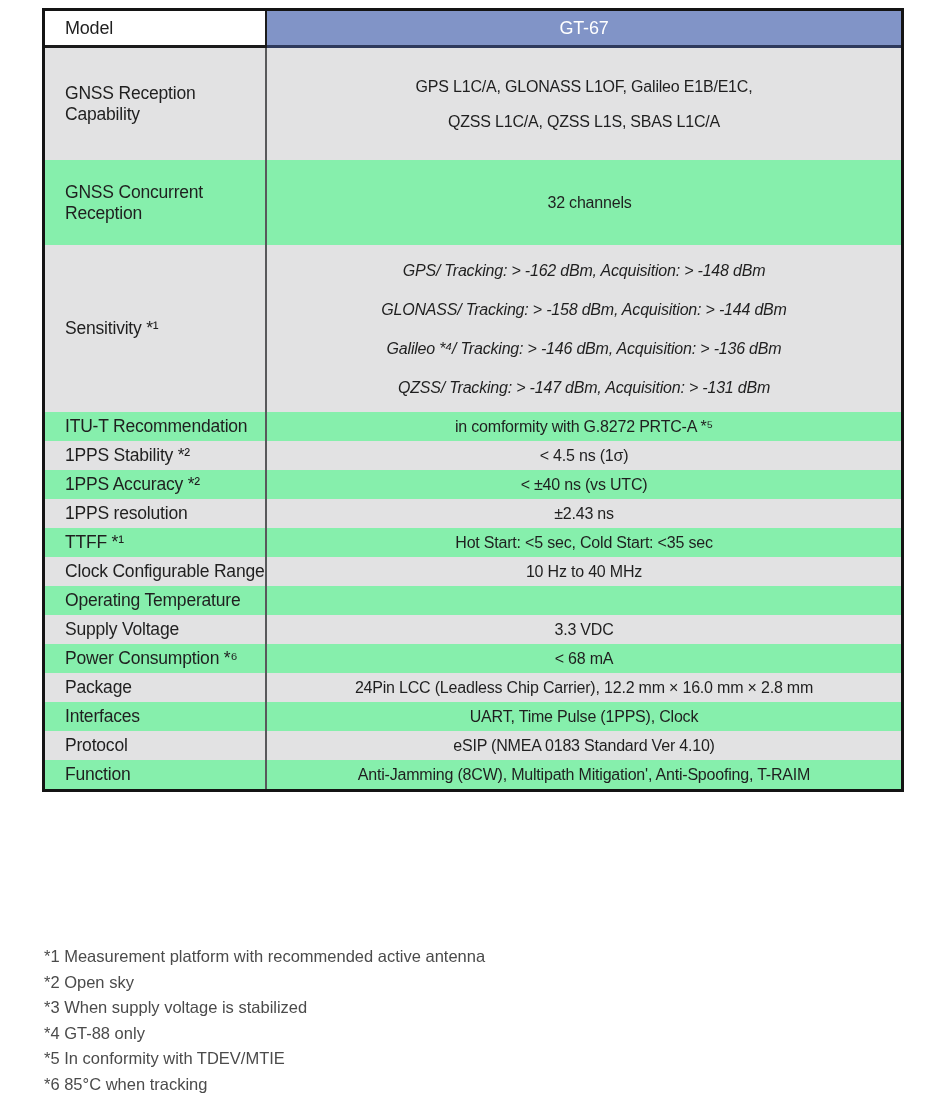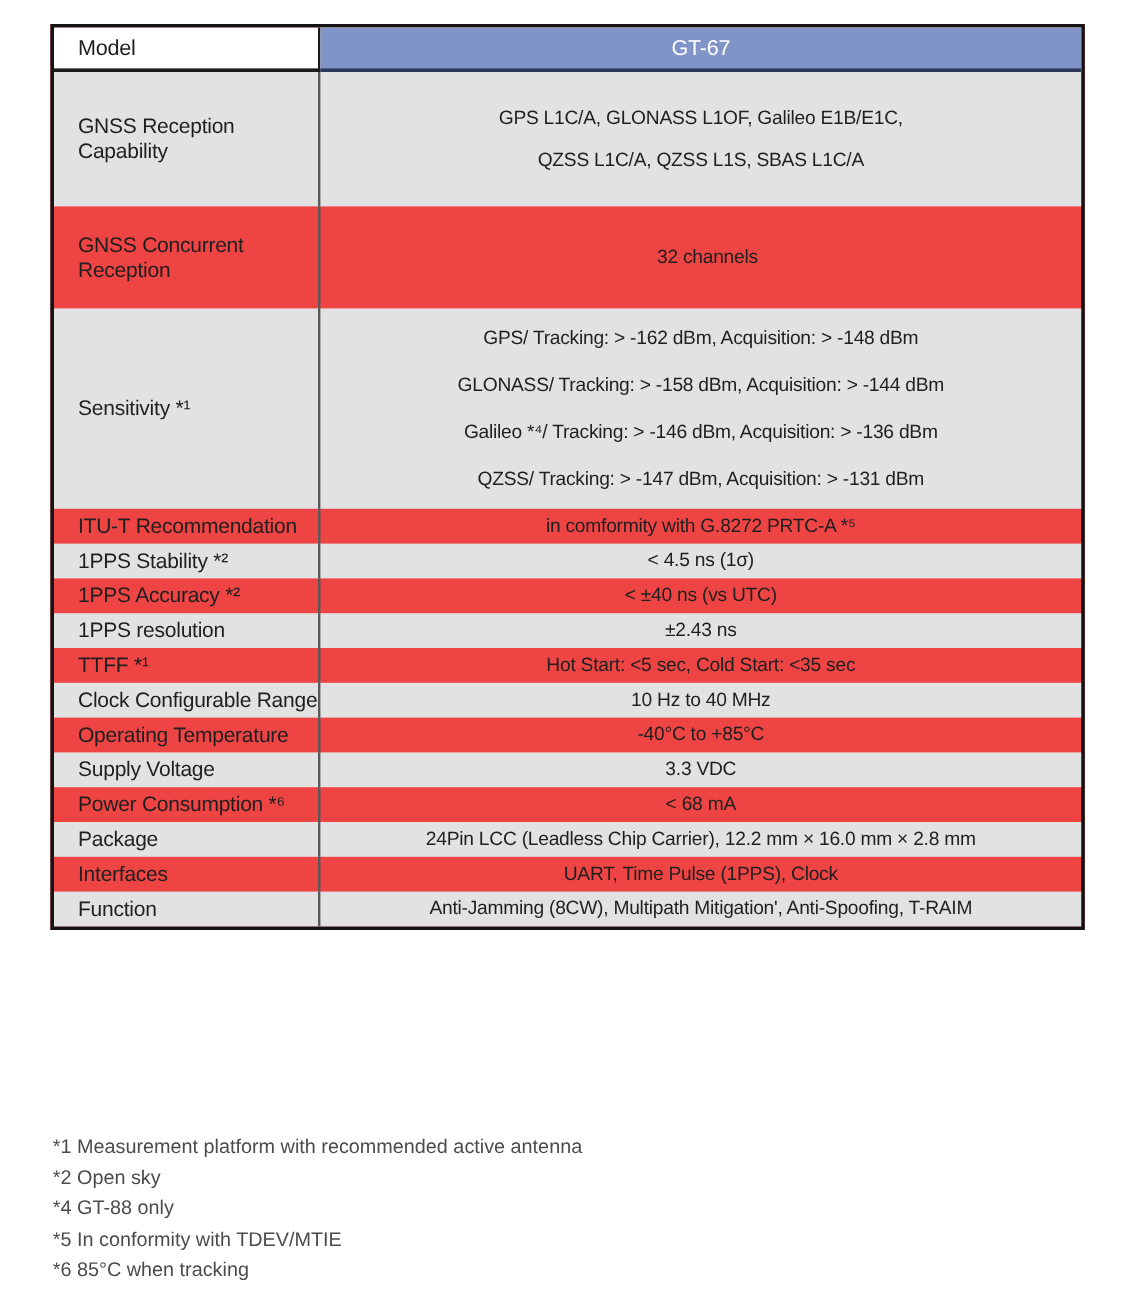--- a/index.html
+++ b/index.html
@@ -6,24 +6,24 @@
   html, body { background: #ffffff; }
   body {
     width: 952px; height: 1095px;
     position: relative;
     font-family: "Liberation Sans", sans-serif;
     color: #1F1F1F;
     letter-spacing: -0.2px;
   }
   .spec-table {
     position: absolute;
-    left: 42px; top: 20px;
+    left: 42px; top: 8px;
     width: 862px;
     border: 3px solid #141414;
-    background: #ef4444;
+    background: #86efac;
   }
   .row { display: flex; width: 100%; height: 29px; }
   .row:nth-child(even) { background: #E2E2E3; }
   .row-cap  { height: 112px; }
   .row-conc { height: 85px; gap: 11px; }
   .row-sens { height: 167px; }
   .row-header { height: 37px; background: #ffffff; }
   .cell { display: flex; }
   .cell.label {
     width: 222px; flex: 0 0 222px;
@@ -35,21 +35,21 @@
   .cell.value {
     flex: 1;
     flex-direction: column;
     justify-content: center;
     align-items: center;
     text-align: center;
     font-size: 16px;
   }
   .line { line-height: 24px; }
   .row-cap .line  { line-height: 35px; }
-  .row-sens .line { line-height: 39px; }
+  .row-sens .line { line-height: 39px; font-style: italic; }
   .row-header .cell.label {
     border-right: 2px solid #1b1b1b;
     border-bottom: 3px solid #1b1b1b;
     font-size: 18px;
   }
   .row-header .cell.value {
     background: #8194C7;
     color: #ffffff;
     border-bottom: 3px solid #2E3A5C;
     font-size: 18px;
@@ -135,23 +135,20 @@
 
   <div class="row">
     <div class="cell label">Clock Configurable Range</div>
     <div class="cell value">
       <div class="line">10 Hz to 40 MHz</div>
     </div>
   </div>
 
   <div class="row">
     <div class="cell label">Operating Temperature</div>
-    <div class="cell value">
-      <div class="line">-40°C to +85°C</div>
-    </div>
   </div>
 
   <div class="row">
     <div class="cell label">Supply Voltage</div>
     <div class="cell value">
       <div class="line">3.3 VDC</div>
     </div>
   </div>
 
   <div class="row">
@@ -168,29 +165,36 @@
     </div>
   </div>
 
   <div class="row">
     <div class="cell label">Interfaces</div>
     <div class="cell value">
       <div class="line">UART, Time Pulse (1PPS), Clock</div>
     </div>
   </div>
 
+  <div class="row">
+    <div class="cell label">Protocol</div>
+    <div class="cell value">
+      <div class="line">eSIP (NMEA 0183 Standard Ver 4.10)</div>
+    </div>
+  </div>
 
   <div class="row">
     <div class="cell label">Function</div>
     <div class="cell value">
       <div class="line">Anti-Jamming (8CW), Multipath Mitigation', Anti-Spoofing, T-RAIM</div>
     </div>
   </div>
 
 </div>
 
 <div class="footnotes">
   <div class="footnote">*1 Measurement platform with recommended active antenna</div>
   <div class="footnote">*2 Open sky</div>
+  <div class="footnote">*3 When supply voltage is stabilized</div>
   <div class="footnote">*4 GT-88 only</div>
   <div class="footnote">*5 In conformity with TDEV/MTIE</div>
   <div class="footnote">*6 85°C when tracking</div>
 </div>
 
 </body></html>

